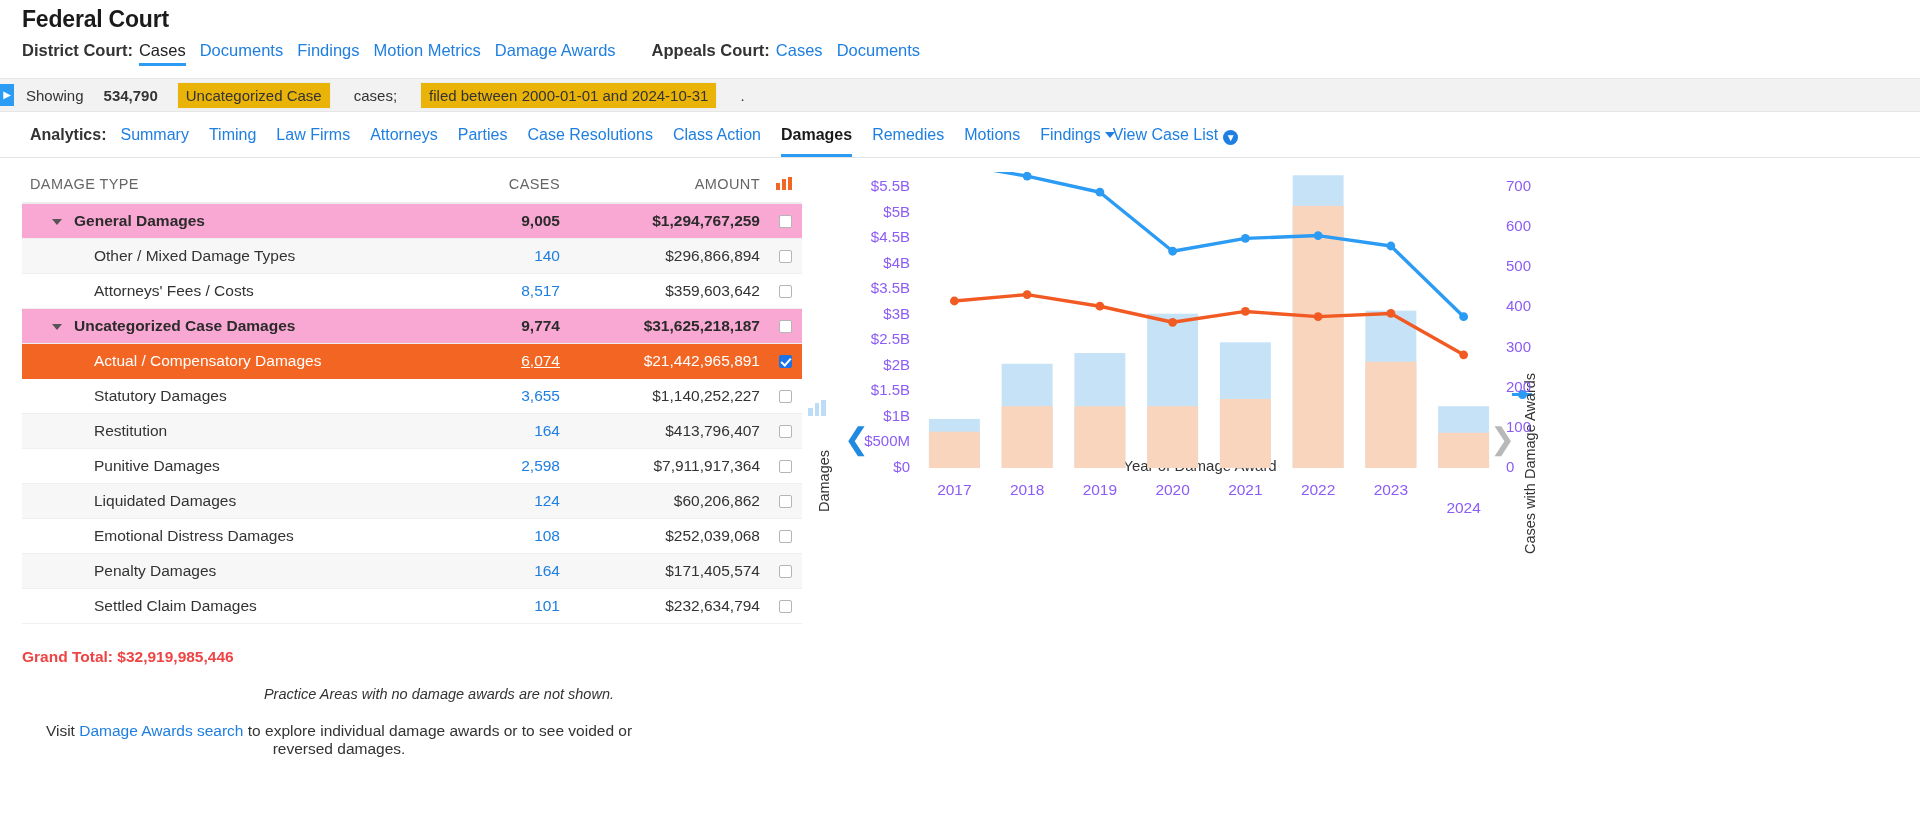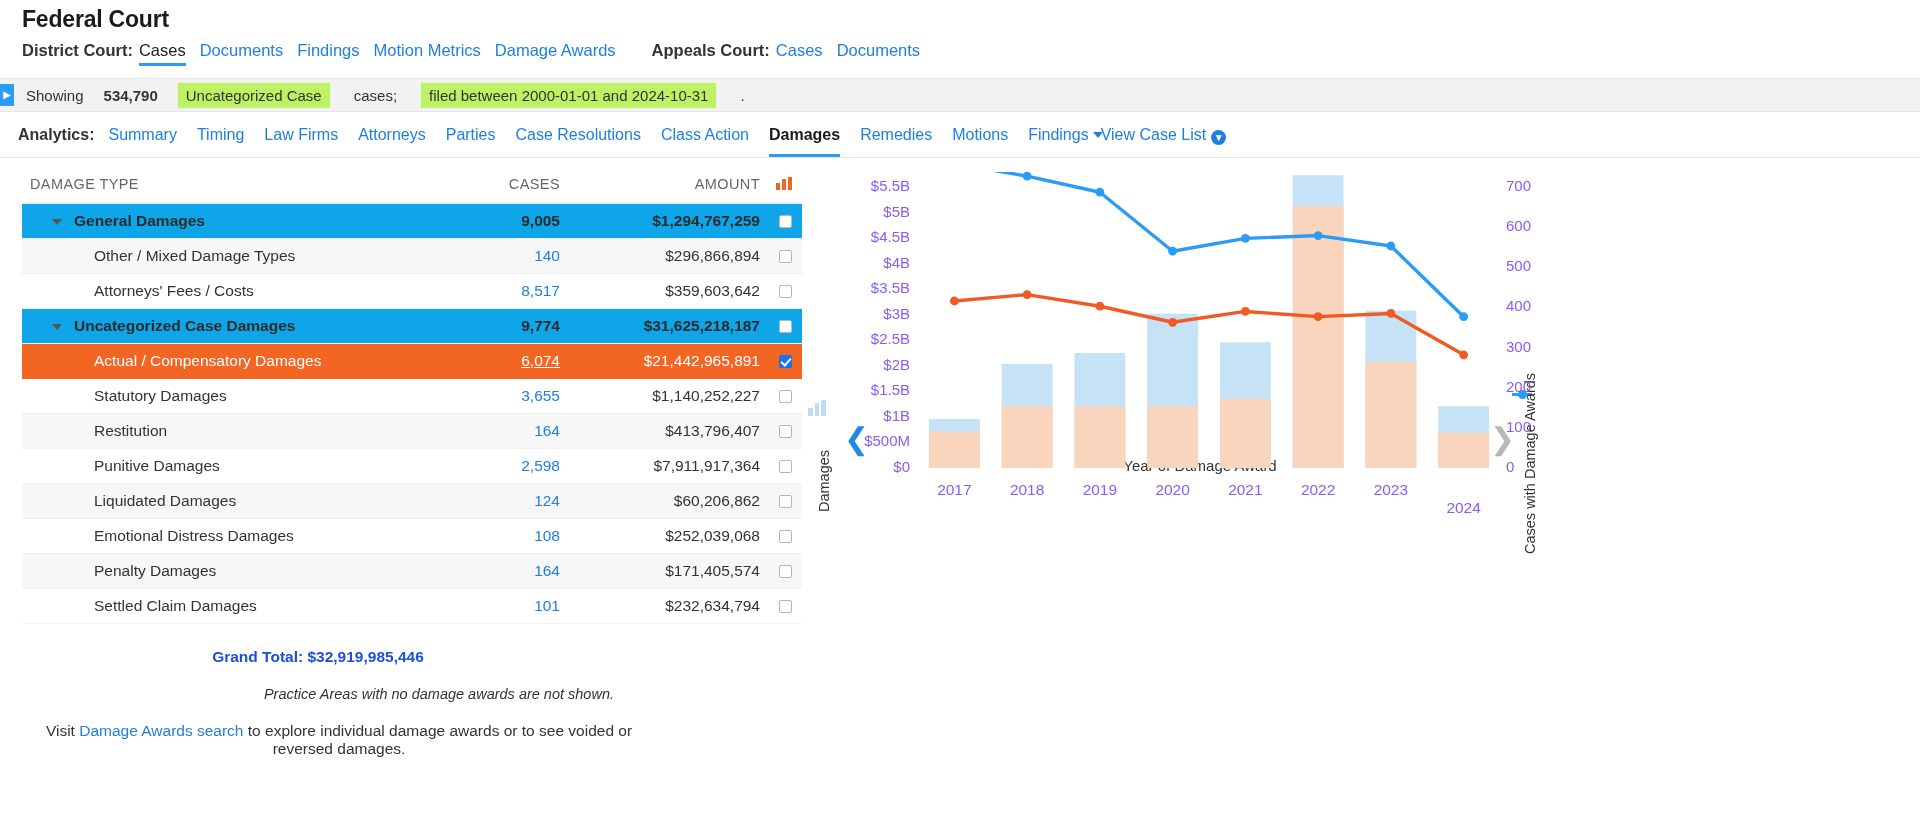--- a/index.html
+++ b/index.html
@@ -44,29 +44,29 @@
   }
   .filter-handle {
     width: 14px; height: 22px; background: #2b9bf3;
     color:#fff; font-size: 10px; line-height: 22px; text-align:center;
     position:absolute; left:0; top:5px; cursor:pointer;
   }
   .filter-text { margin-left: 22px; display:flex; align-items:center; gap:16px; }
   .filter-text .plain { padding: 0 4px; }
   .filter-text b { font-weight: bold; }
   .chip {
-    background: #bef264; border: 1px solid #ededed; padding: 4px 8px;
+    background: #eab308; border: 1px solid #ededed; padding: 4px 8px;
     margin: 0 3px; display:inline-block;
   }
 
   
   .analytics-bar {
     height: 46px; display:flex; align-items:center;
     border-bottom: 1px solid #e3e3e3;
-    padding: 0 18px; font-size: 16px;
+    padding: 0 30px; font-size: 16px;
     position: relative;
   }
   .analytics-bar .an-label { font-weight: bold; color:#333; margin-right: 14px; }
   .analytics-bar a {
     color:#1f7fe0; text-decoration:none; margin-right: 20px; white-space:nowrap;
     position: relative; line-height: 44px;
   }
   .analytics-bar a.active {
     color:#1a1a1a; font-weight:bold;
     box-shadow: inset 0 -3px 0 0 #2b9bf3;
@@ -105,21 +105,21 @@
   .chart-icon i { position:absolute; bottom:0; width:4px; background:#f26522; display:block; }
   .chart-icon i:nth-child(1){ left:0; height:7px; }
   .chart-icon i:nth-child(2){ left:6px; height:11px; }
   .chart-icon i:nth-child(3){ left:12px; height:13px; }
 
   table.damages td { padding: 8px 8px; border-bottom: 1px solid #efefef; }
   td.c-type { text-align:left; }
   td.c-cases { text-align:right; }
   td.c-amount { text-align:right; }
   td.c-chk { text-align:center; width: 34px; }
-  tr.group td { font-weight: bold; color:#2b2b2b; background:#0ea5e9; }
+  tr.group td { font-weight: bold; color:#2b2b2b; background:#f9a8d4; }
   tr.alt td { background:#f7f7f7; }
   tr.selected td { background:#f26522; color:#fff; border-bottom-color:#f26522; }
   tr.selected td a { color:#fff; text-decoration: underline; }
   .twisty {
     display:inline-block; width:0;height:0; margin-right: 12px;
     border-left:5px solid transparent; border-right:5px solid transparent;
     border-top: 6px solid #555; vertical-align: middle;
   }
   .indent-group { padding-left: 22px; }
   .indent-child { padding-left: 64px; }
@@ -131,21 +131,21 @@
   }
   .cb.checked {
     background:#1a73e8; border-color:#1a73e8; position:relative;
   }
   .cb.checked:after {
     content:""; position:absolute; left:3px; top:0px;
     width:4px; height:8px; border:solid #fff; border-width:0 2px 2px 0;
     transform: rotate(42deg);
   }
   .grand-total {
-    text-align:center; font-weight:bold; font-size:15.5px; color:#1d4ed8;
+    text-align:left; font-weight:bold; font-size:15.5px; color:#ef4444;
     padding: 24px 186px 0 0;
   }
   .note-italic {
     text-align:right; font-style:italic; font-size:14.5px; color:#333;
     padding: 20px 186px 0 0;
   }
   .note-visit {
     text-align:center; font-size:15.5px; color:#333; padding: 20px 144px 0 0;
   }
   .note-visit a { color:#1f7fe0; text-decoration:none; }

